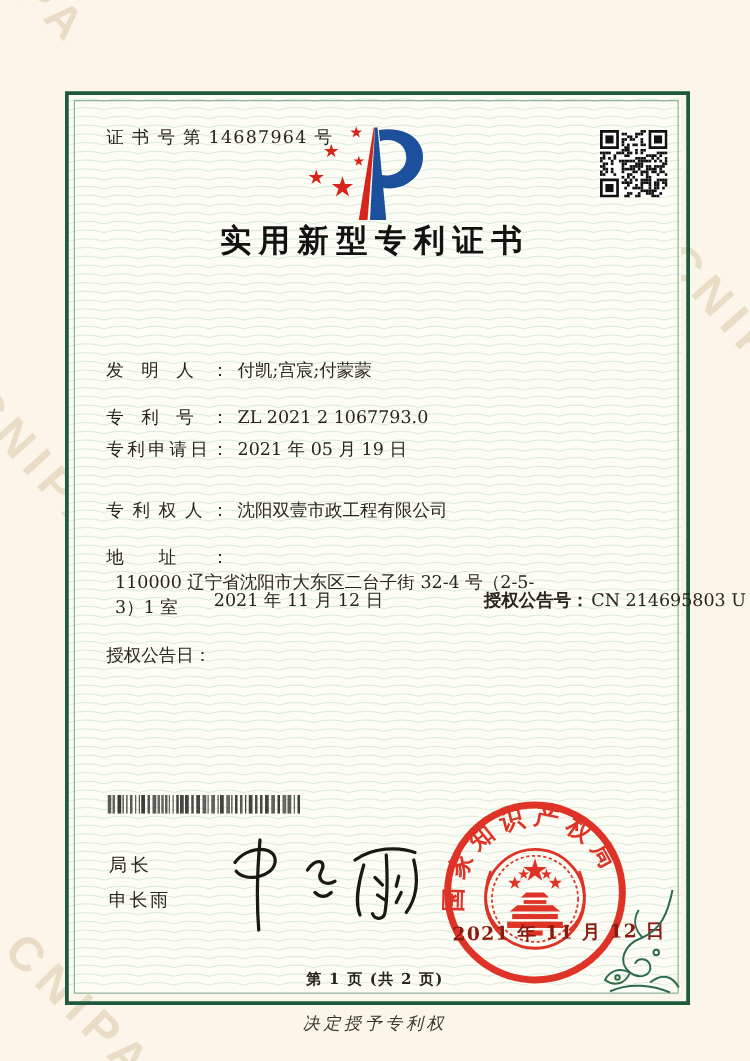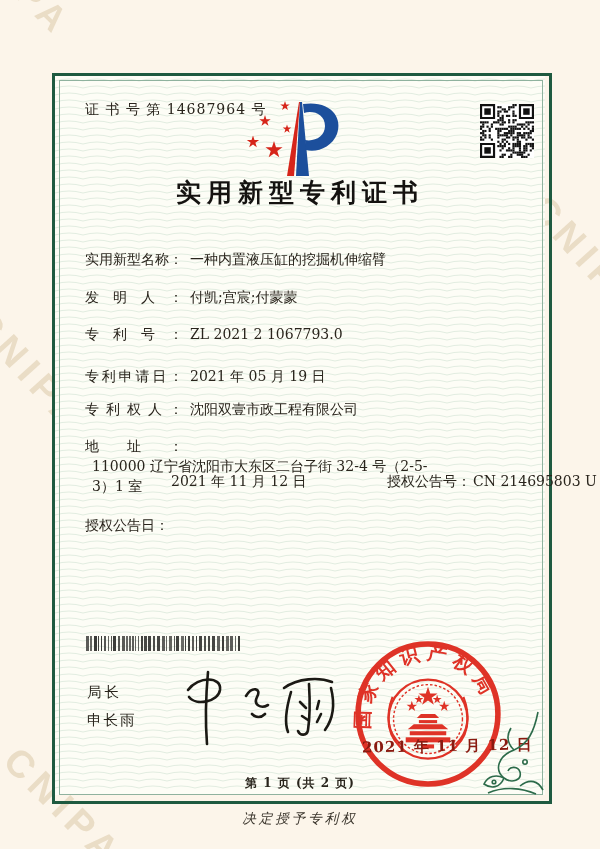--- a/index.html
+++ b/index.html
@@ -10,21 +10,21 @@
   .frame-outer{position:absolute;left:52px;top:73px;width:494px;height:725px;border:3px solid #1e5a40;background:transparent;}
   .frame-inner{position:absolute;left:59px;top:80px;width:482px;height:713px;border:1px solid #8fb29e;}
   .certno{position:absolute;left:85px;top:101px;font-size:14px;letter-spacing:1px;}
   .title{position:absolute;left:0;right:0;top:176px;text-align:center;font-size:25px;font-weight:bold;
          letter-spacing:6px;color:#141210;}
   .frow{position:absolute;left:85px;width:450px;font-size:14px;line-height:20px;}
   .flabel{display:inline-block;width:98px;text-align:justify;text-align-last:justify;vertical-align:top;}
   .fvalue{display:inline-block;vertical-align:top;margin-left:7px;}
   .fvalue.addr{width:352px;}
   .grant2{position:absolute;left:302px;top:0;white-space:nowrap;}
-  .grant2 .flabel{width:auto;text-align-last:auto;}
+  .grant2 .flabel{width:auto;text-align-last:auto;font-weight:bold;}
   .paras{position:absolute;left:83px;top:499px;width:450px;font-size:12.8px;line-height:21.6px;text-align:justify;}
   .paras p{margin:0;text-indent:2em;}
   .sig-title{position:absolute;left:87px;top:683px;font-size:14.5px;letter-spacing:3px;}
   .sig-name{position:absolute;left:87px;top:711px;font-size:14.5px;letter-spacing:2px;}
   .footer{position:absolute;left:0;right:0;top:775px;text-align:center;font-size:12px;letter-spacing:1px;font-weight:bold;}
   .contnote{position:absolute;left:0;right:0;top:810px;text-align:center;font-size:13.5px;font-style:italic;
             letter-spacing:3px;color:#3a352c;}
   .sealdate{position:absolute;left:362px;top:737px;font-size:15px;letter-spacing:1px;color:#8a1a10;
             font-weight:bold;transform:rotate(-1deg);}
   svg{display:block;}
@@ -386,30 +386,27 @@
           <rect x="14" y="24" width="1" height="1"></rect>
           <rect x="19" y="24" width="1" height="1"></rect>
           <rect x="20" y="24" width="1" height="1"></rect>
           <rect x="21" y="24" width="1" height="1"></rect>
         </g>
     </g>
   </svg>
 
   <div class="title">实用新型专利证书</div>
 
-  <div class="frow" style="top:249px">
-    <span class="flabel">实用新型名称：</span><span class="fvalue">一种内置液压缸的挖掘机伸缩臂</span>
-  </div>
   <div class="frow" style="top:287px">
     <span class="flabel">发明人：</span><span class="fvalue">付凯;宫宸;付蒙蒙</span>
   </div>
   <div class="frow" style="top:324px">
     <span class="flabel">专利号：</span><span class="fvalue">ZL 2021 2 1067793.0</span>
   </div>
-  <div class="frow" style="top:366px">
+  <div class="frow" style="top:350px">
     <span class="flabel">专利申请日：</span><span class="fvalue">2021 年 05 月 19 日</span>
   </div>
   <div class="frow" style="top:399px">
     <span class="flabel">专利权人：</span><span class="fvalue">沈阳双壹市政工程有限公司</span>
   </div>
   <div class="frow" style="top:436px">
     <span class="flabel">地址：</span><span class="fvalue addr">110000 辽宁省沈阳市大东区二台子街 32-4 号（2-5-3）1 室</span>
   </div>
   <div class="frow" style="top:471px">
     <span class="flabel" style="width:auto;text-align-last:auto;margin-top:44px;">授权公告日：</span><span class="fvalue" style="margin-left:2px;">2021 年 11 月 12 日</span>

